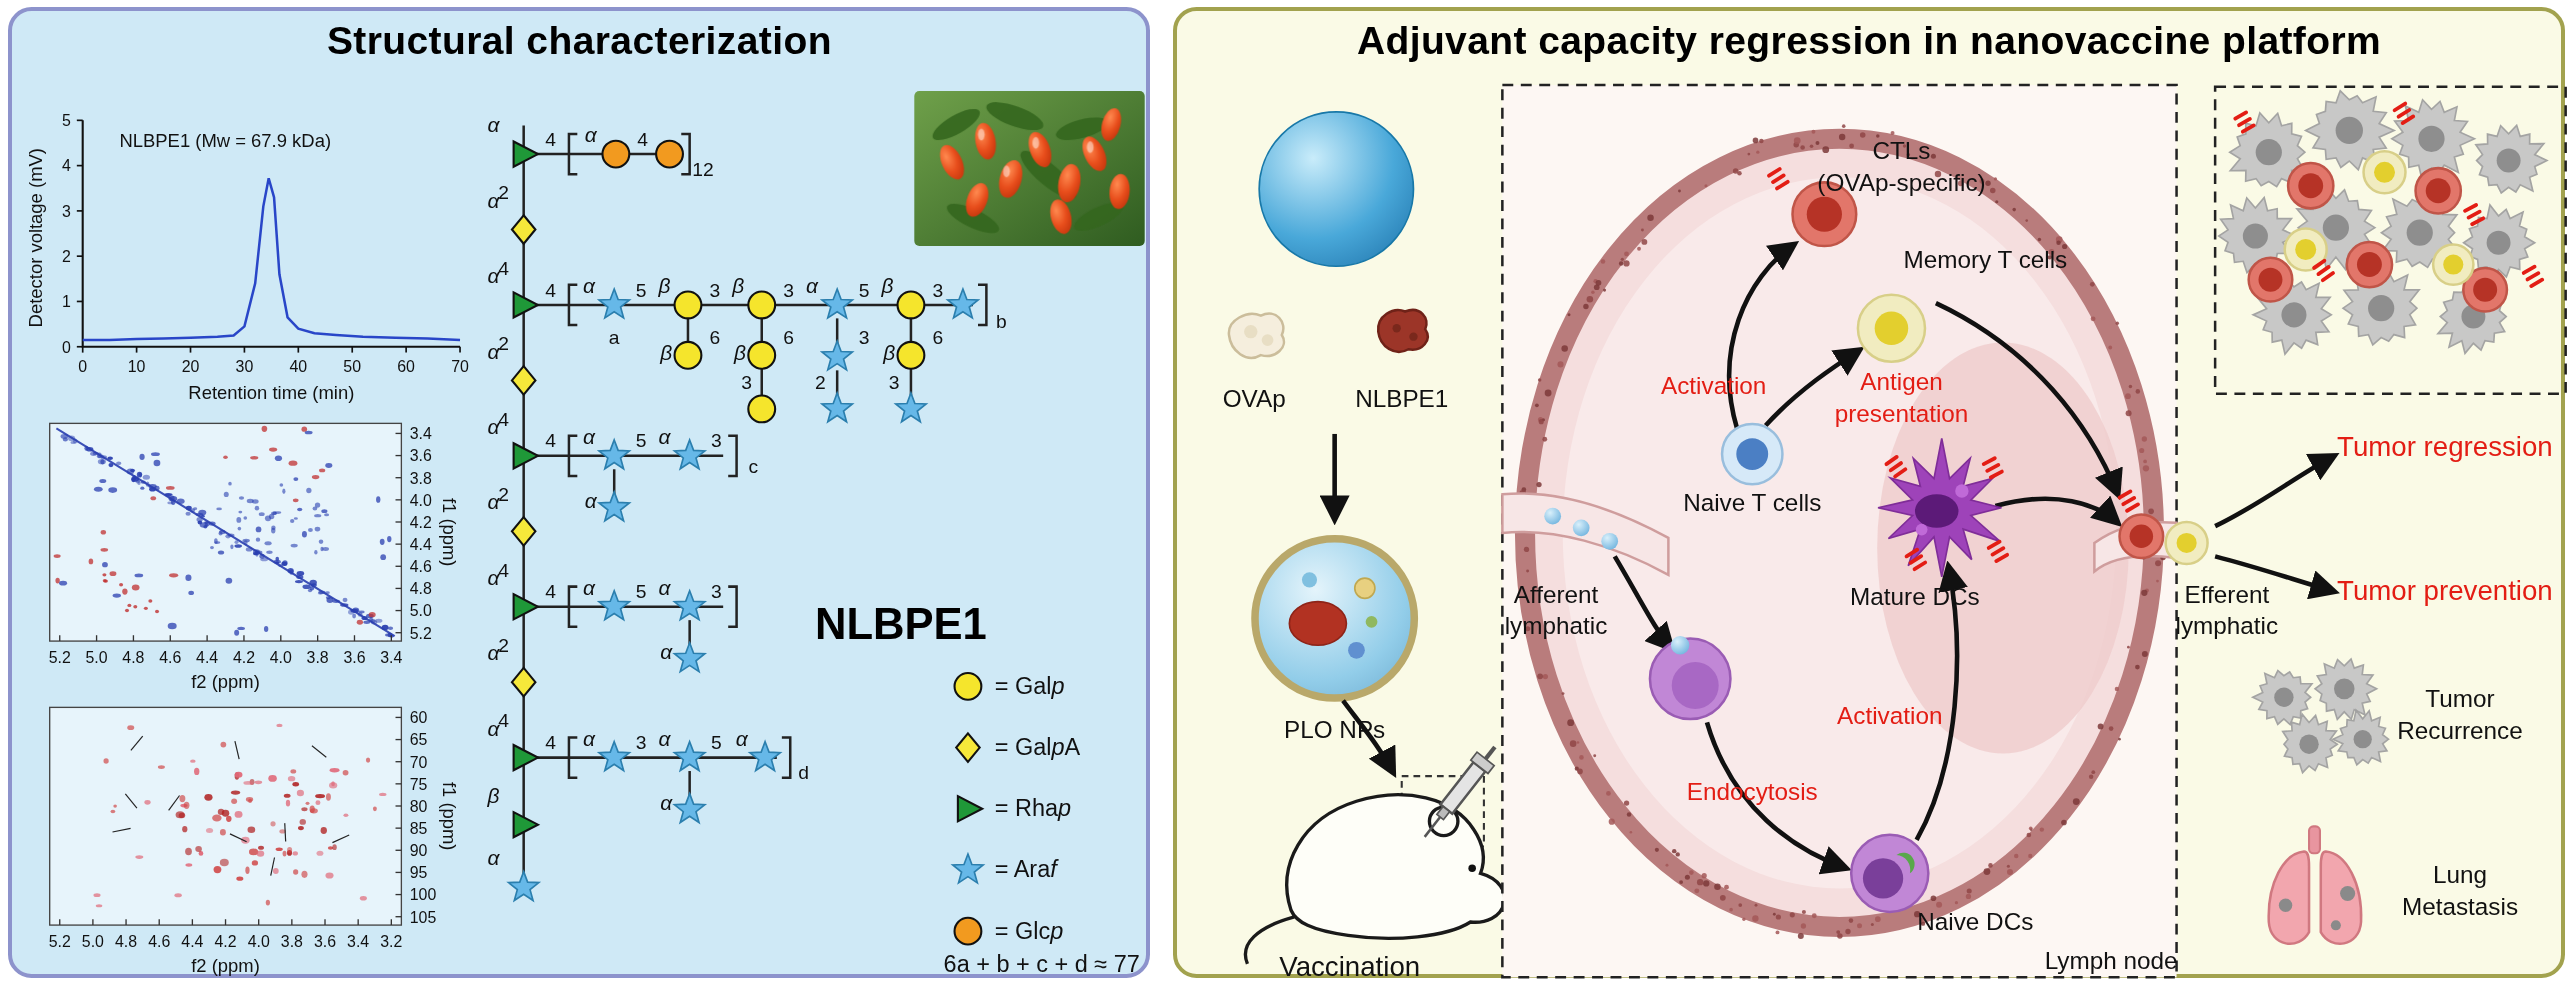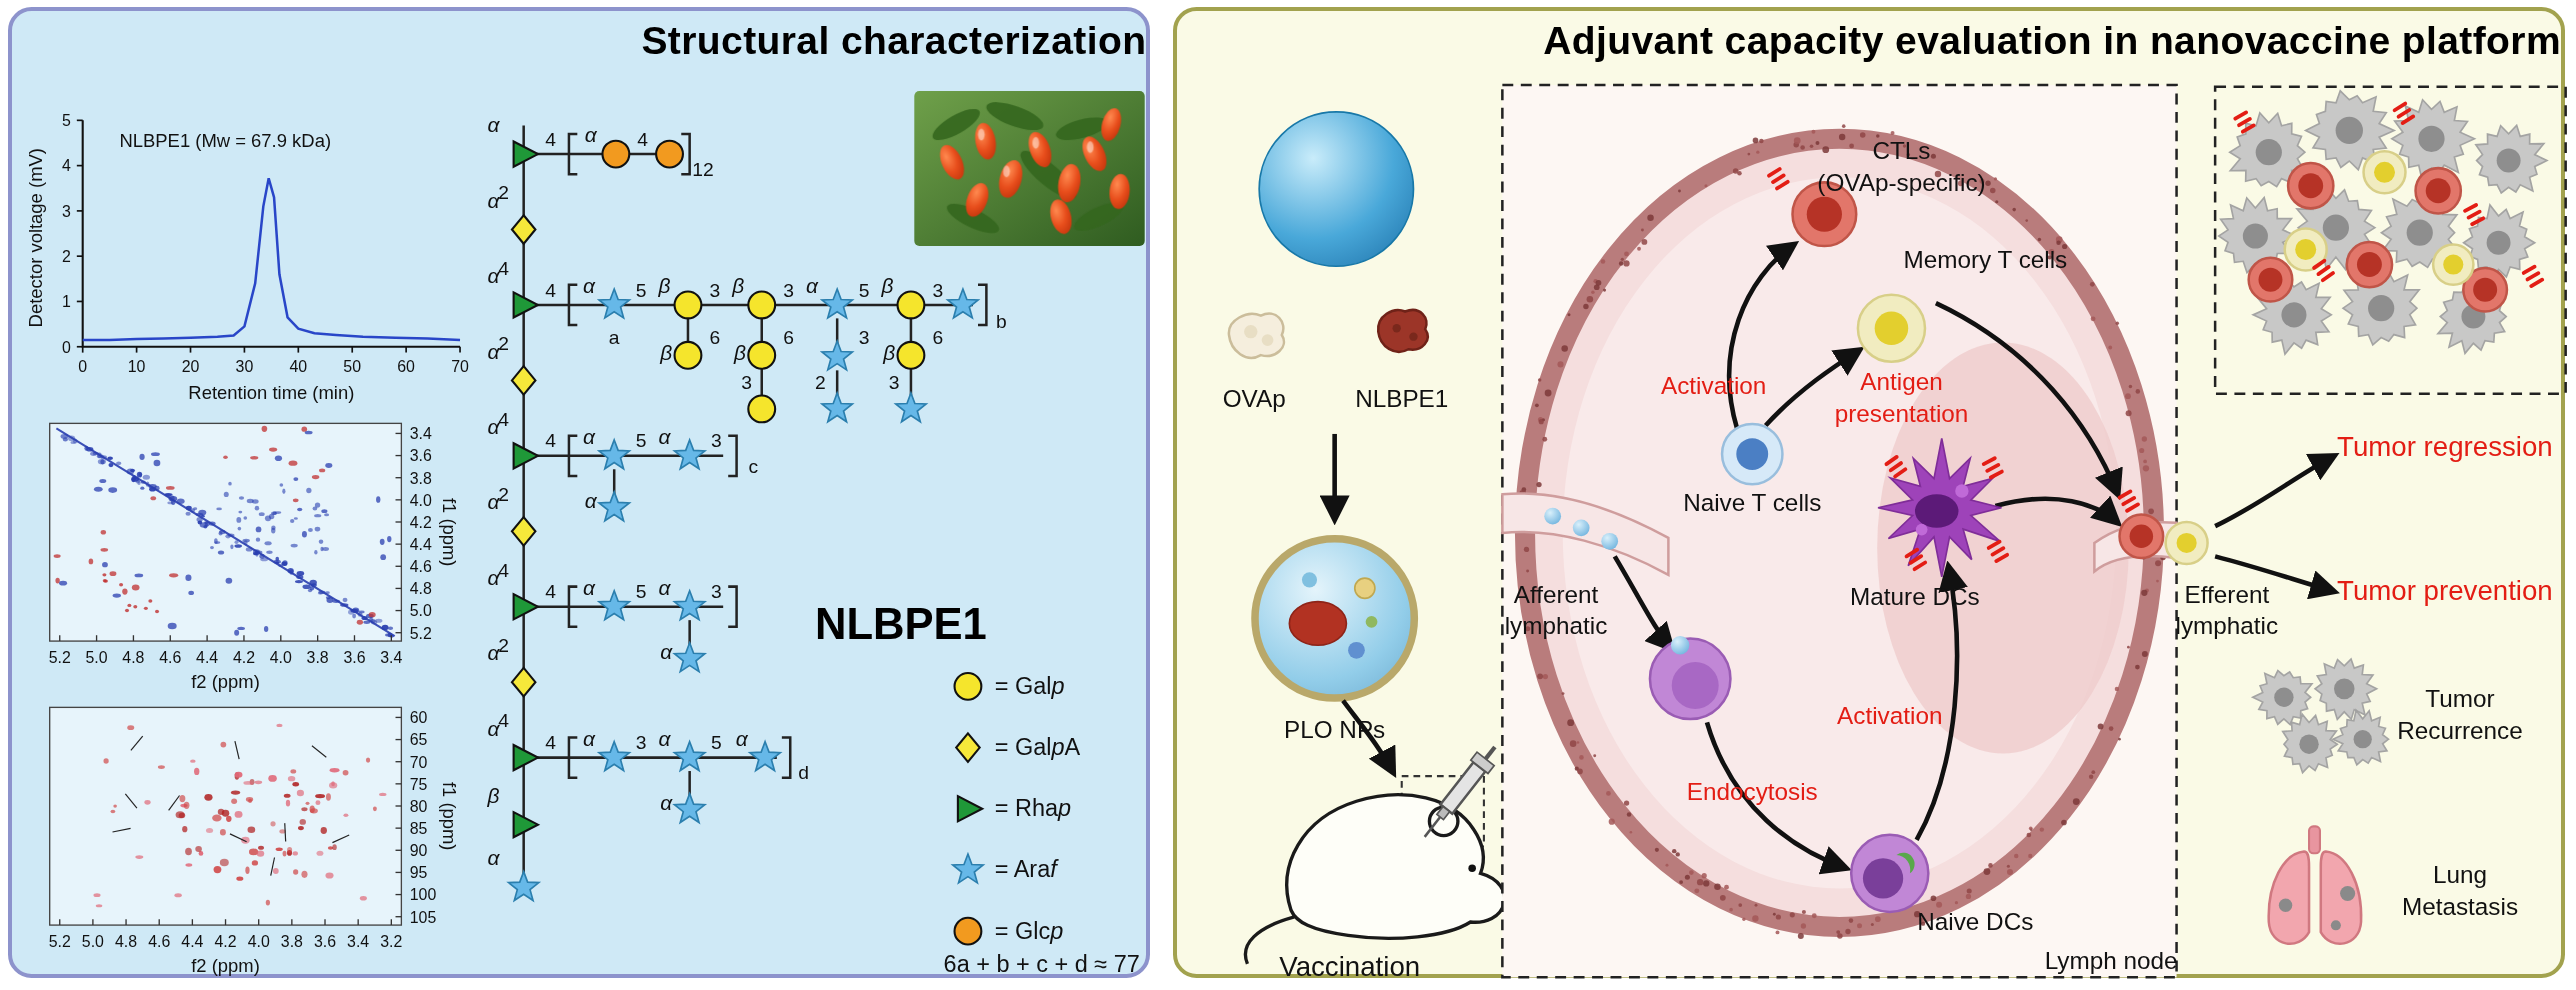--- a/index.html
+++ b/index.html
@@ -6,21 +6,21 @@
     --left-bg:#cfe9f6; --left-border:#8d93cc;
     --right-bg:#fafae6; --right-border:#a2a24e;
     --red:#e31d14; --chrom:#2946c8; --nmr1:#2a3fb0; --nmr2:#d04848;
   }
   html,body{margin:0;padding:0;}
   body{width:2576px;height:991px;position:relative;background:#ffffff;
        font-family:"Liberation Sans","DejaVu Sans",sans-serif;overflow:hidden;}
   .panel{position:absolute;box-sizing:border-box;border-radius:23.5px;}
   .panel.left{left:8.4px;top:6.7px;width:1142px;height:971px;background:var(--left-bg);border:4.2px solid var(--left-border);}
   .panel.right{left:1173px;top:6.7px;width:1392px;height:971px;background:var(--right-bg);border:4.2px solid var(--right-border);}
-  .panel h1{position:absolute;top:8.4px;left:0;right:0;margin:0;text-align:right;
+  .panel h1{position:absolute;top:8.4px;left:0;right:0;margin:0;text-align:center;
             font-size:39px;font-weight:bold;color:#000;letter-spacing:0.4px;}
   svg{position:absolute;overflow:visible;}
   text{font-family:"Liberation Sans","DejaVu Sans",sans-serif;}
   .tick{font-size:19px;fill:#111;}
   .axlbl{font-size:22px;fill:#111;}
   .ann{font-size:22px;fill:#111;}
   .gl{font-size:23px;fill:#111;text-anchor:middle;}
   .glk{font-size:25px;font-style:italic;fill:#111;text-anchor:middle;}
   .glname{font-size:52px;font-weight:bold;fill:#000;text-anchor:middle;}
   .glleg{font-size:28px;fill:#111;}
@@ -730,21 +730,21 @@
     <g fill="#ffffff" opacity="0.45">
       <ellipse cx="80" cy="52" rx="4" ry="7"></ellipse>
         <ellipse cx="145" cy="62" rx="4" ry="7"></ellipse>
       <ellipse cx="210" cy="67" rx="4" ry="7"></ellipse>
         <ellipse cx="110" cy="96" rx="4" ry="7"></ellipse>
     </g>
   </svg>
 </section>
 
 <section class="panel right">
-  <h1>Adjuvant capacity evaluation in nanovaccine platform</h1>
+  <h1>Adjuvant capacity regression in nanovaccine platform</h1>
 
   <svg id="scene" viewBox="0 0 1660 1156" style="left:0;top:0;width:1392px;height:970px">
     <defs>
       <radialGradient id="gradSphere" cx="0.35" cy="0.3" r="0.95">
         <stop offset="0" stop-color="#c9ecfa"></stop>
           <stop offset="0.55" stop-color="#49a8d9"></stop>
           <stop offset="1" stop-color="#1b6ea6"></stop>
       </radialGradient>
       <radialGradient id="gradPLO" cx="0.38" cy="0.32" r="0.95">
         <stop offset="0" stop-color="#e4f4fb"></stop>

